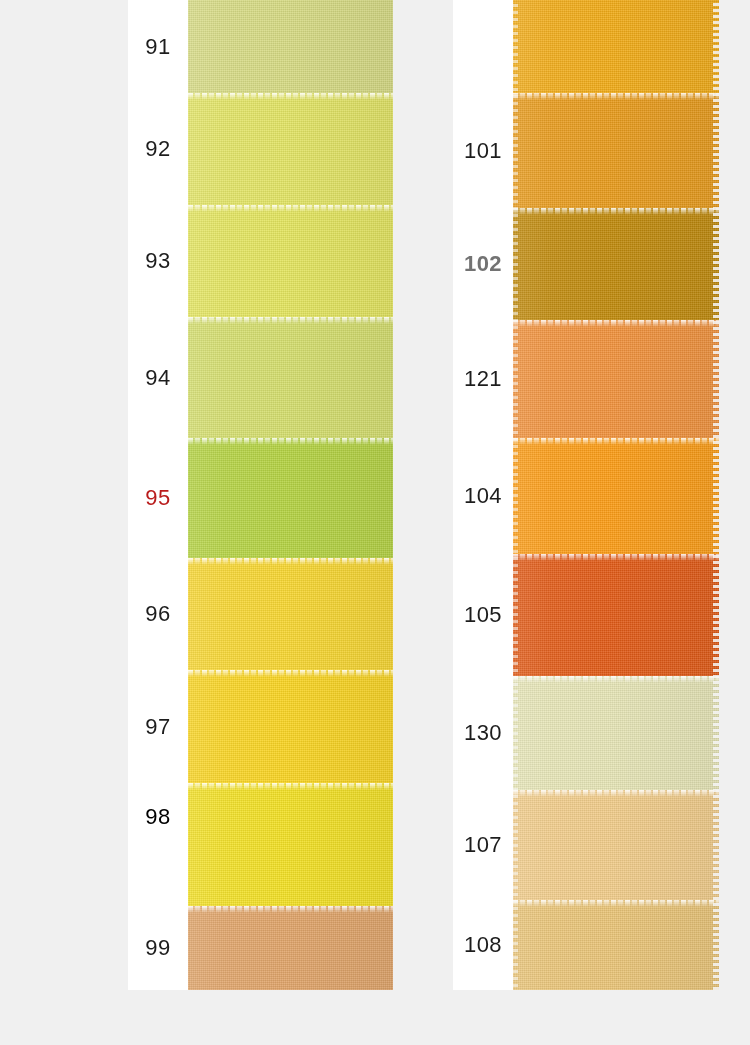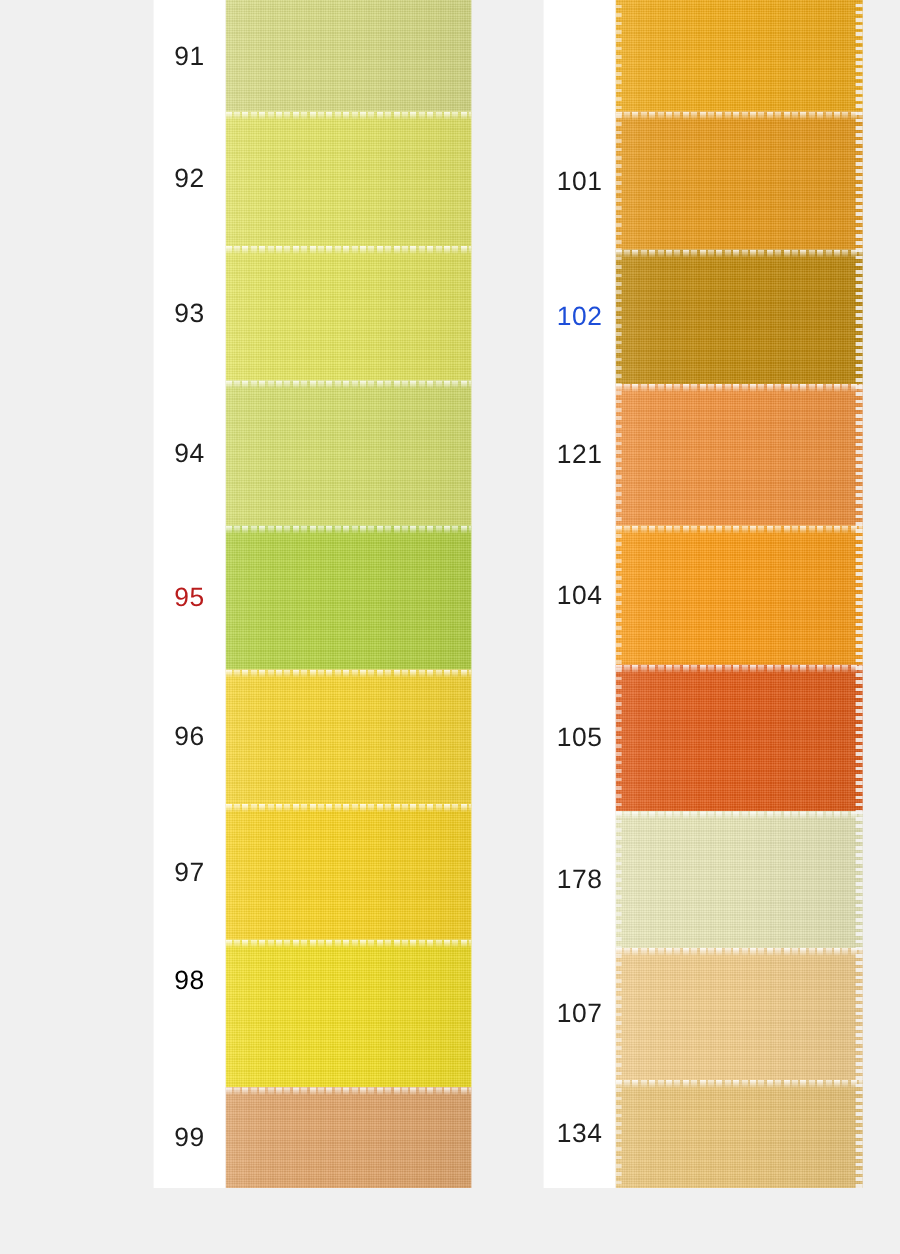--- a/index.html
+++ b/index.html
@@ -121,27 +121,27 @@
           <div class="pinked-seam"></div>
         </div>
         <div class="fabric-strip" style="top: 906px; height: 84px; background-color: rgb(224, 164, 105);">
           <div class="pinked-seam"></div>
         </div>
       </div>
     </div>
     <div class="swatch-column" style="left: 417px; top: 0px; height: 990px;">
       <div class="label-panel" style="flex-basis: 60px; width: 60px; height: 990px; background: rgb(255, 255, 255);">
         <div class="label-cell" style="top: 93px; height: 115px; color: rgb(29, 29, 29);">101</div>
-        <div class="label-cell" style="top: 208px; height: 112px; color: #1d4ed8;">102</div>
+        <div class="label-cell" style="top: 208px; height: 112px; color: #737373; font-weight: bold;">102</div>
         <div class="label-cell" style="top: 320px; height: 118px; color: rgb(29, 29, 29);">121</div>
         <div class="label-cell" style="top: 438px; height: 116px; color: rgb(29, 29, 29);">104</div>
         <div class="label-cell" style="top: 554px; height: 122px; color: rgb(29, 29, 29);">105</div>
-        <div class="label-cell" style="top: 676px; height: 114px; color: rgb(29, 29, 29);">178</div>
+        <div class="label-cell" style="top: 676px; height: 114px; color: rgb(29, 29, 29);">130</div>
         <div class="label-cell" style="top: 790px; height: 110px; color: rgb(29, 29, 29);">107</div>
-        <div class="label-cell" style="top: 900px; height: 90px; color: rgb(29, 29, 29);">134</div>
+        <div class="label-cell" style="top: 900px; height: 90px; color: rgb(29, 29, 29);">108</div>
       </div>
       <div class="fabric-panel" style="flex-basis: 206px; width: 206px; height: 990px;">
         <div class="fabric-strip" style="top: 0px; height: 93px; background-color: rgb(240, 171, 23);"></div>
         <div class="fabric-strip" style="top: 93px; height: 115px; background-color: rgb(231, 154, 27);">
           <div class="pinked-seam"></div>
         </div>
         <div class="fabric-strip" style="top: 208px; height: 112px; background-color: rgb(192, 138, 12);">
           <div class="pinked-seam"></div>
         </div>
         <div class="fabric-strip" style="top: 320px; height: 118px; background-color: rgb(240, 145, 60);">

